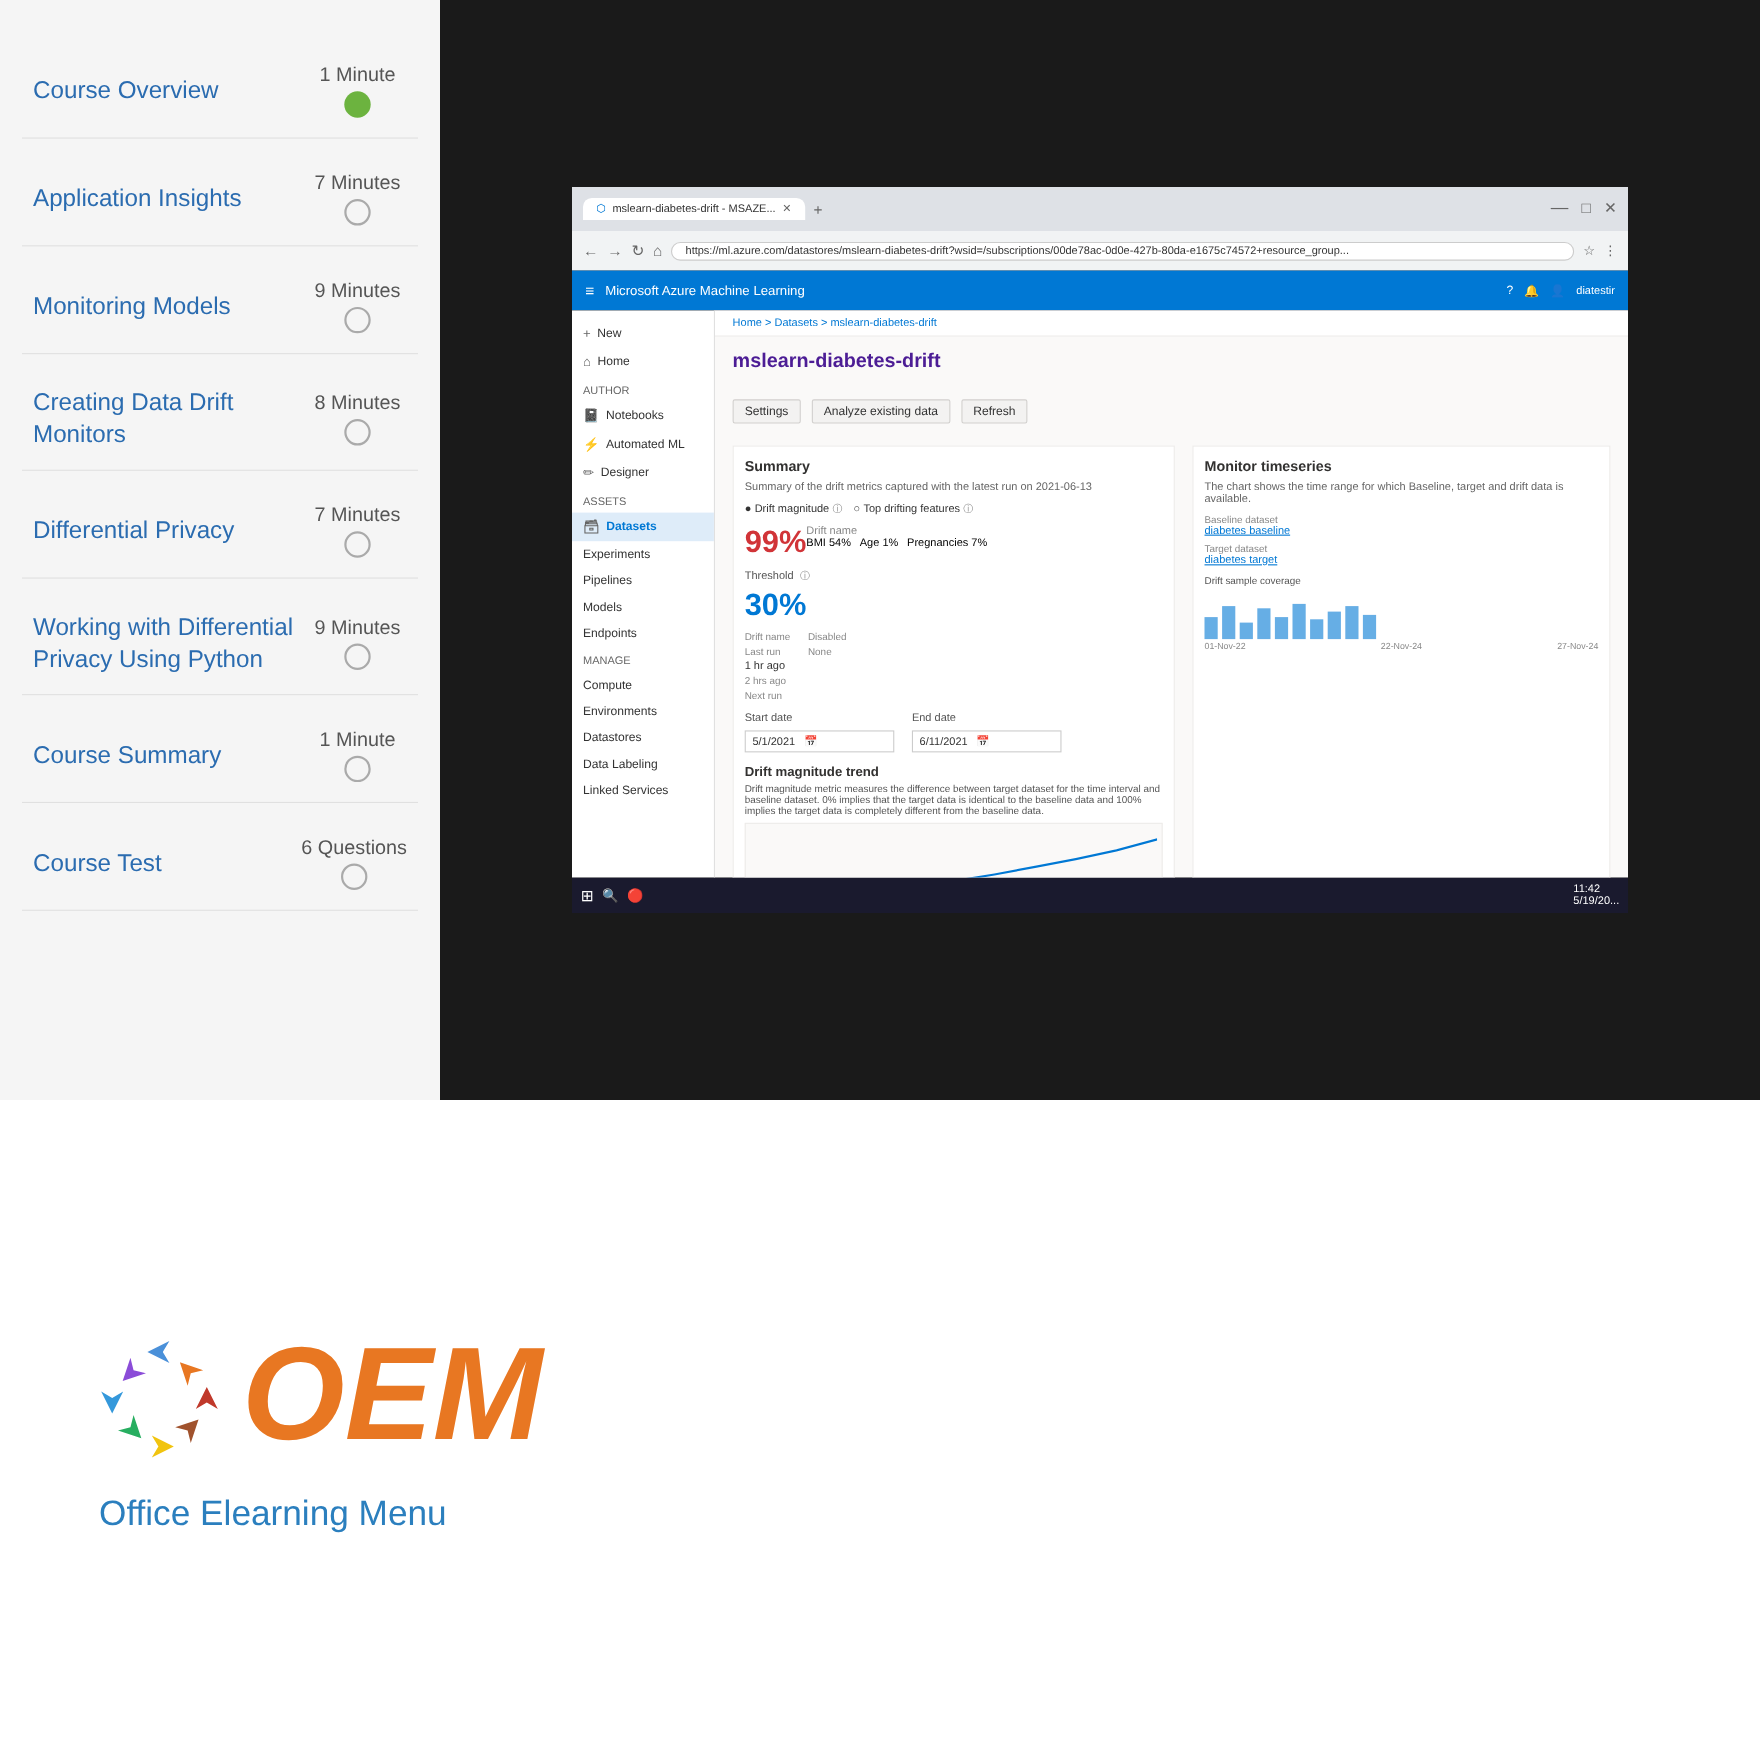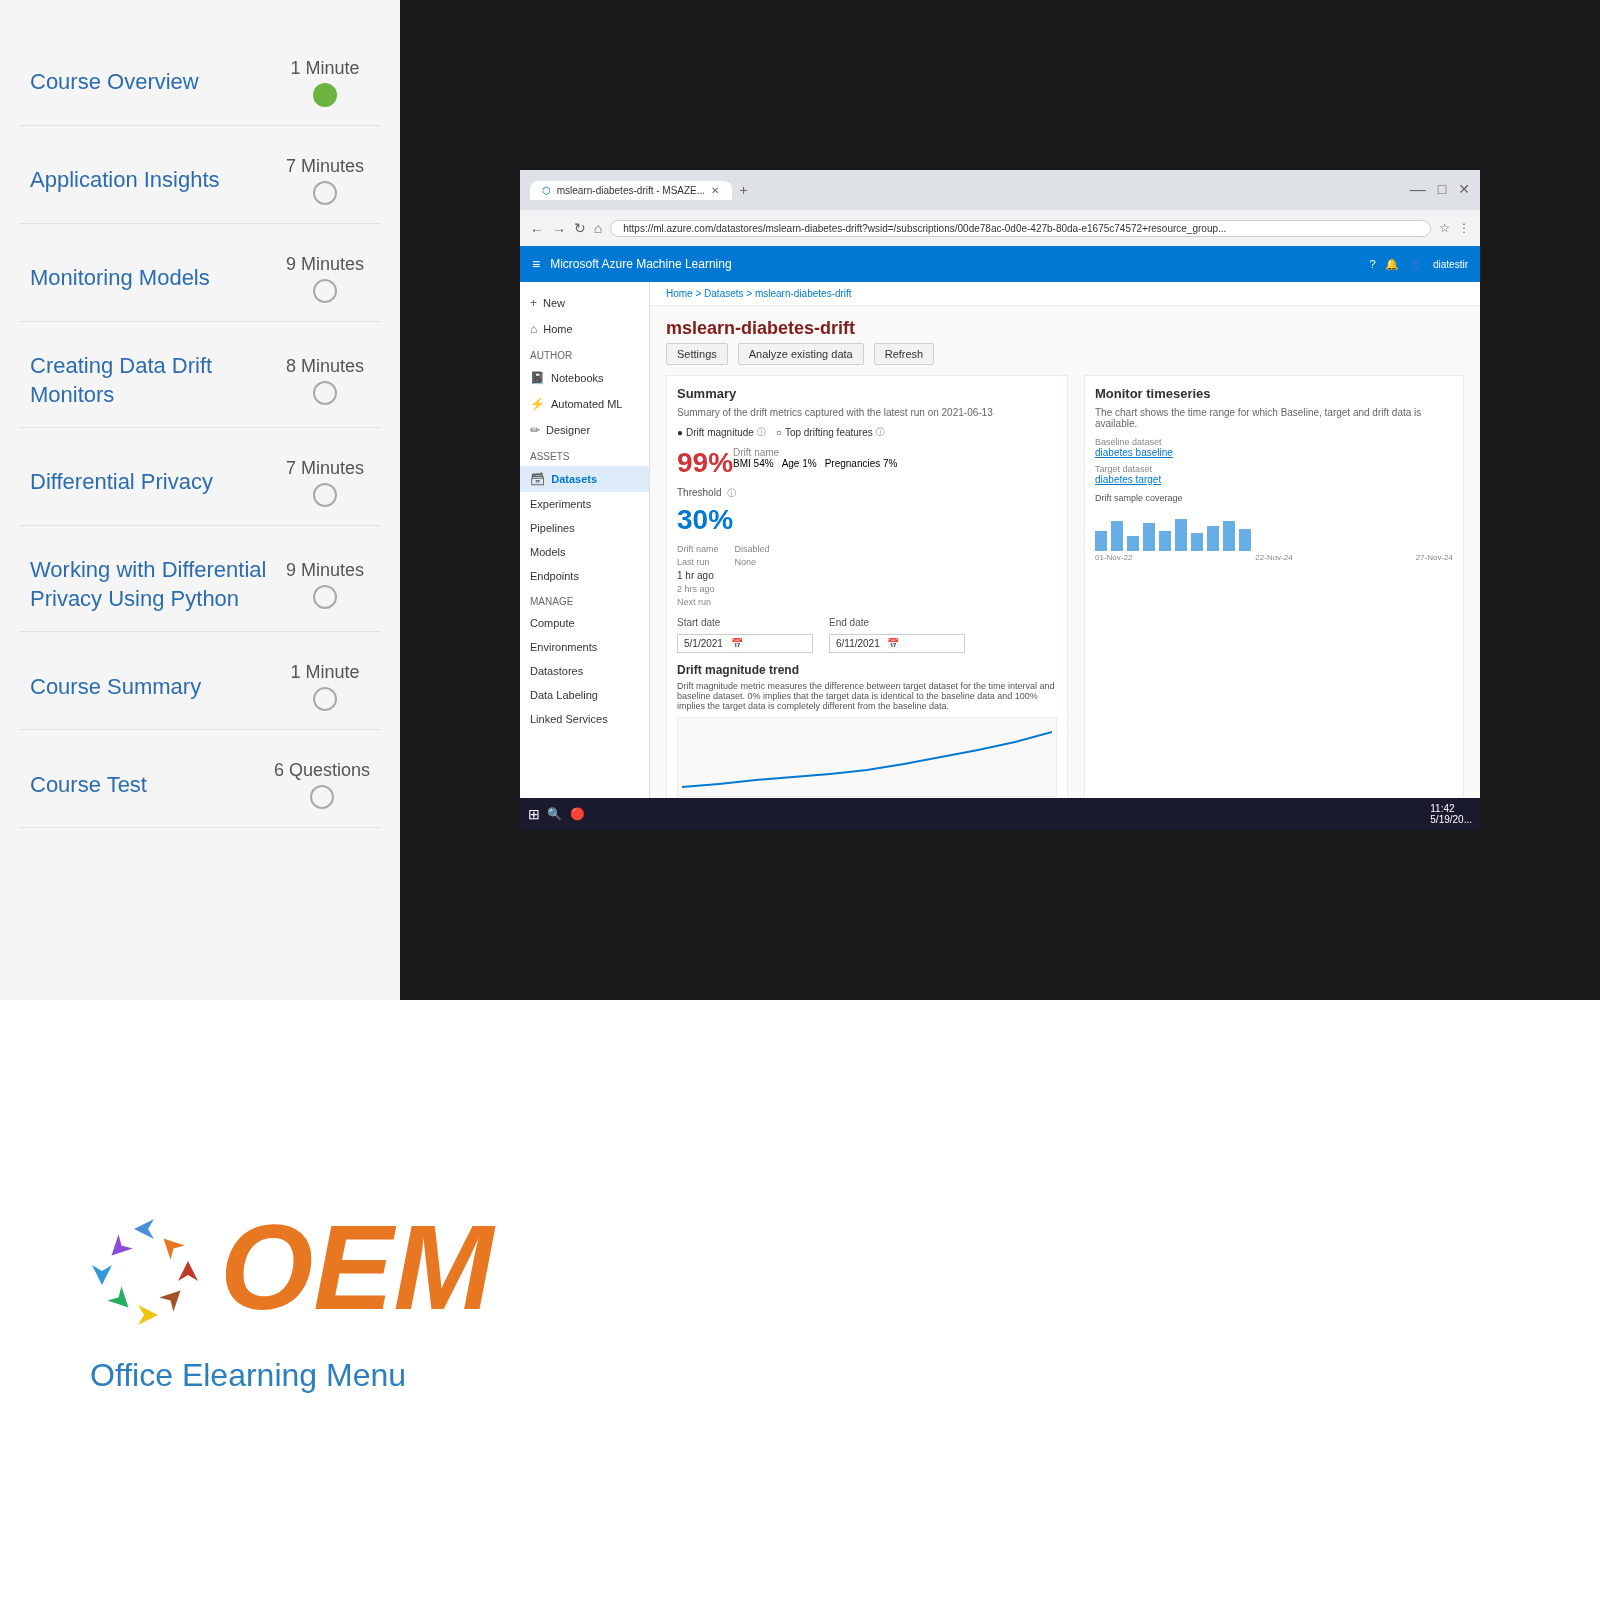--- a/index.html
+++ b/index.html
@@ -227,28 +227,28 @@
     }
 
     .azure-content {
       padding: 12px 16px;
       overflow: hidden;
     }
 
     .page-title {
       font-size: 18px;
       font-weight: 600;
-      color: #7f1d1d;
-      margin-bottom: 4px;
+      color: #4c1d95;
+      margin-bottom: 24px;
     }
 
     .action-bar {
       display: flex;
       gap: 10px;
-      margin-bottom: 10px;
+      margin-bottom: 20px;
       align-items: center;
     }
 
     .action-btn {
       background: #f3f2f1;
       border: 1px solid #d2d0ce;
       border-radius: 2px;
       padding: 4px 10px;
       font-size: 11px;
       color: #333;

